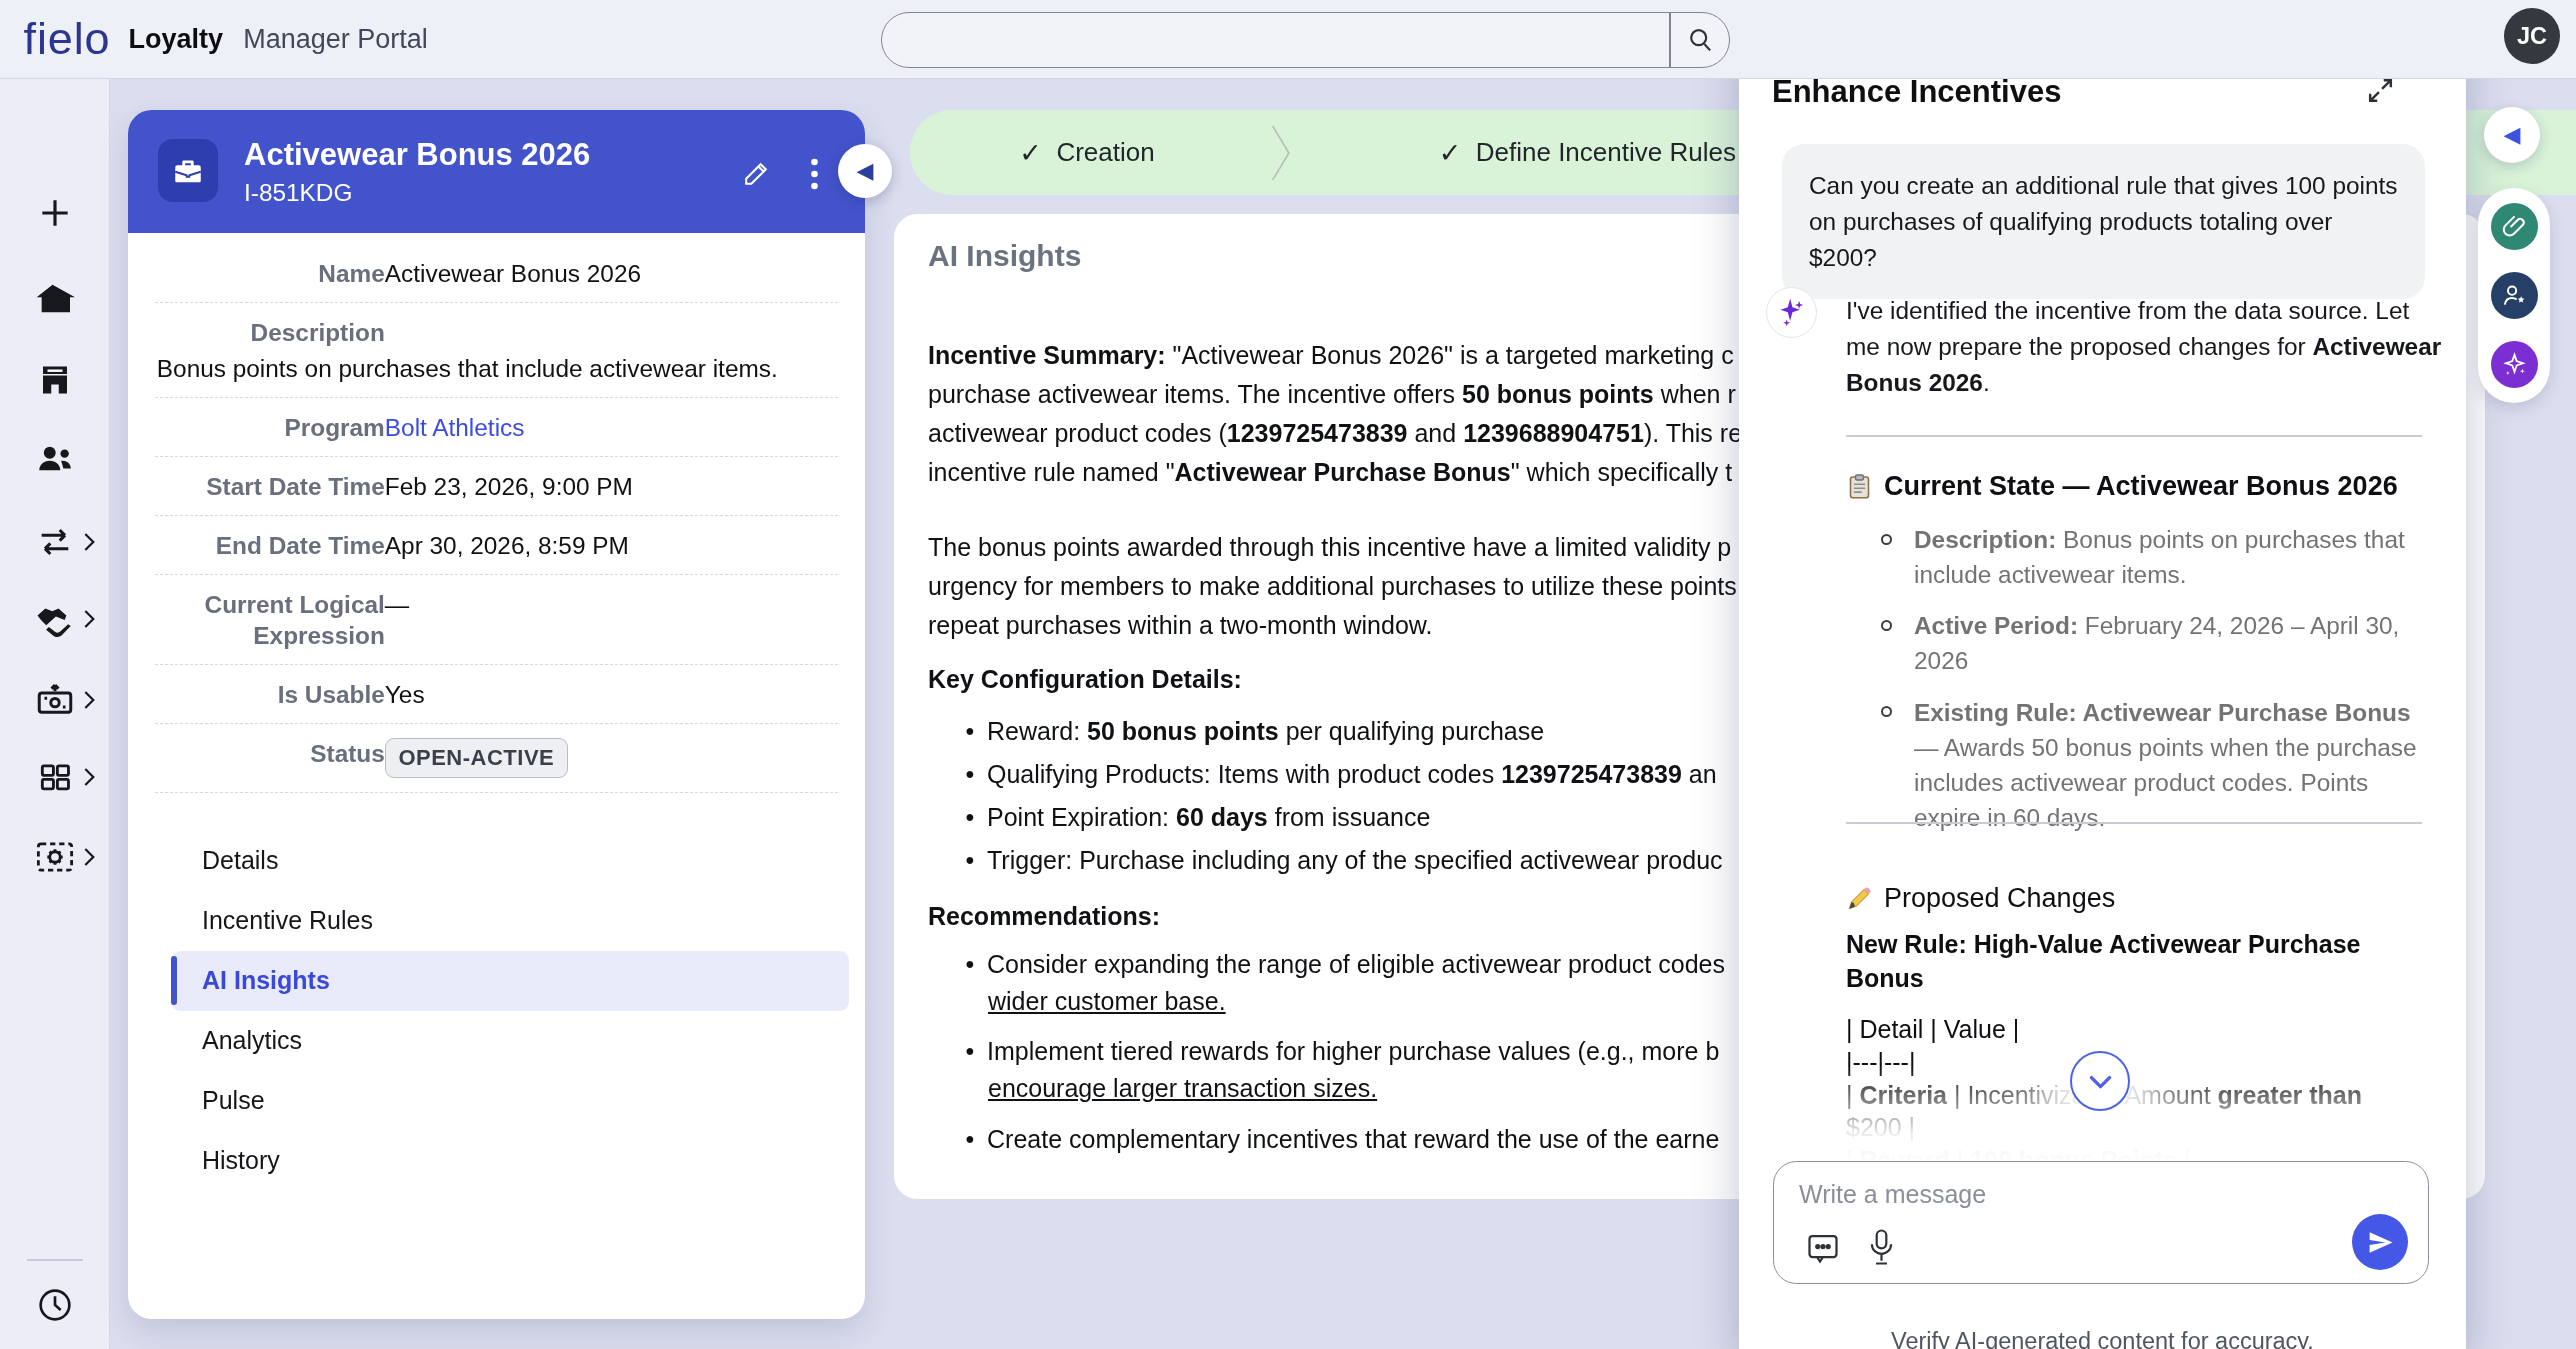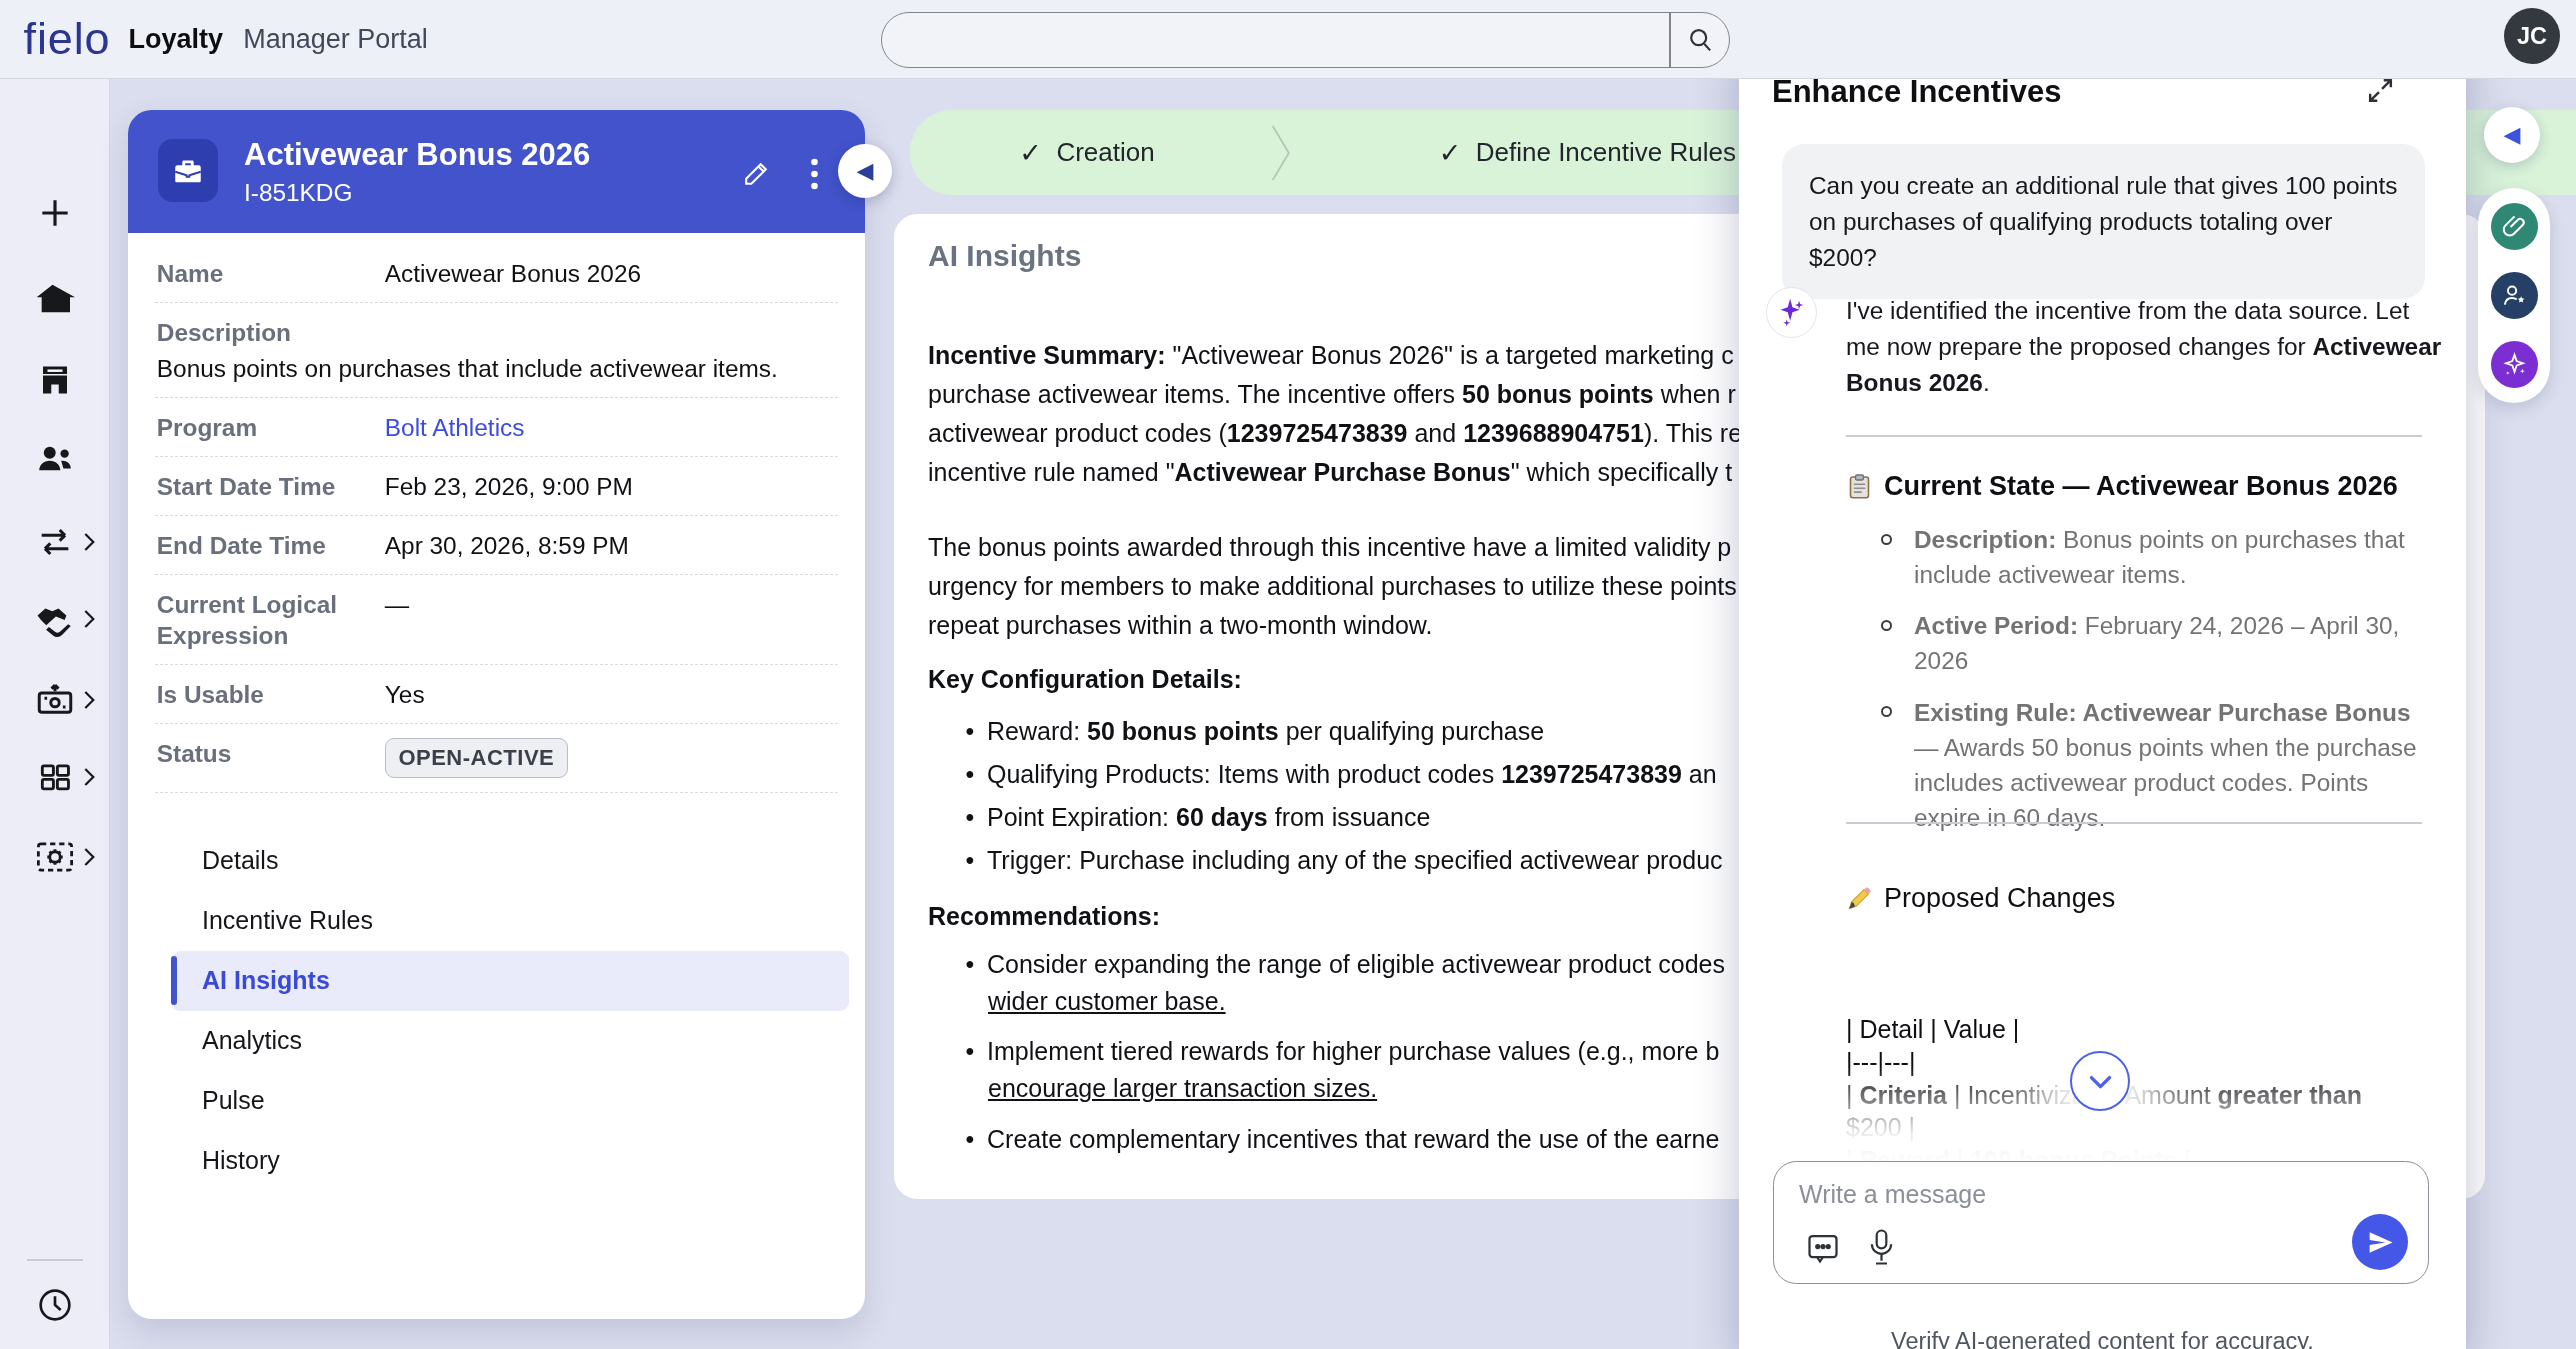--- a/index.html
+++ b/index.html
@@ -53,21 +53,21 @@
   .ch-edit  { position:absolute; left:607px; top:42px; width:43px; height:43px; display:flex;
               align-items:center; justify-content:center; cursor:pointer; }
   .ch-menu  { position:absolute; left:668px; top:42px; width:36px; height:43px; display:flex;
               align-items:center; justify-content:center; cursor:pointer; }
   .ch-collapse { position:absolute; left:710px; top:34px; width:54px; height:54px; border-radius:50%;
                  background:#fff; box-shadow:0 3.6px 12.6px rgba(30,35,90,.25); color:#2c3e9c;
                  font-size:22px; display:flex; align-items:center; justify-content:center; cursor:pointer; }
   .fields { margin:11px 27px 0 27px; }
   .field-row { display:flex; padding:13.5px 1.8px; border-bottom:1.8px dashed #d7dae2; font-size:24.4px; }
   .field-row.stacked { display:block; }
-  .f-label { width:228px; flex:0 0 228px; color:#696f7c; font-weight:700; line-height:31px; }
+  .f-label { width:228px; flex:0 0 228px; color:#696f7c; font-weight:700; line-height:31px;text-align:right; }
   .f-value { color:#101114; line-height:31px; }
   .stacked .f-value { margin-top:5.4px; }
   .f-link { color:#3c4ce0; cursor:pointer; }
   .badge { display:inline-block; border:1.8px solid #b7bdc7; background:#edeff2; color:#3a3f49;
            font-weight:700; font-size:22px; padding:3.6px 12.6px; border-radius:9px; letter-spacing:0.5px; }
   .nav { margin:38px 16.3px 0 43px; }
   .nav-item { position:relative; height:60px; display:flex; align-items:center; padding-left:31px;
               font-size:25px; color:#15161a; border-radius:9px; cursor:pointer; }
   .nav-item.active { background:#e9ebfb; color:#3a49d6; font-weight:700; }
   .nav-item.active .acc { position:absolute; left:0; top:5.4px; bottom:5.4px; width:6.3px; background:#4353cb; border-radius:3.6px; }
@@ -447,20 +447,21 @@
     <div class="pc-head">
       <span class="ic">
         <svg width="27" height="27" viewBox="0 0 24 24">
             <path d="M3 21l2-6 11-11 4 4-11 11z" fill="#f2c94c" stroke="#caa33a" stroke-width="1"></path>
             <path d="M16 4l4 4 1.2-1.2a2 2 0 0 0 0-2.8l-1.2-1.2a2 2 0 0 0-2.8 0z" fill="#ef9fb0"></path>
             <path d="M3 21l2-6 2 1 1 3z" fill="#444"></path>
           </svg>
       </span>
       <span>Proposed Changes</span>
     </div>
+    <div class="pc-sub">New Rule: High-Value Activewear Purchase Bonus</div>
     <div class="tbl">
         <div>| Detail | Value |</div>
         <div>|---|---|</div>
         <div>| <b>Criteria</b> | Incentivizable Amount <b>greater than</b> $200 |</div>
         <div>| <b>Reward</b> | <b>100 bonus Points</b> |</div>
       </div>
 
     <div class="ov-fade"></div>
     <div class="scrollbtn">
       <svg width="31" height="31" viewBox="0 0 24 24" fill="none" stroke="#4c63e6" stroke-width="2.6" stroke-linecap="round" stroke-linejoin="round">

